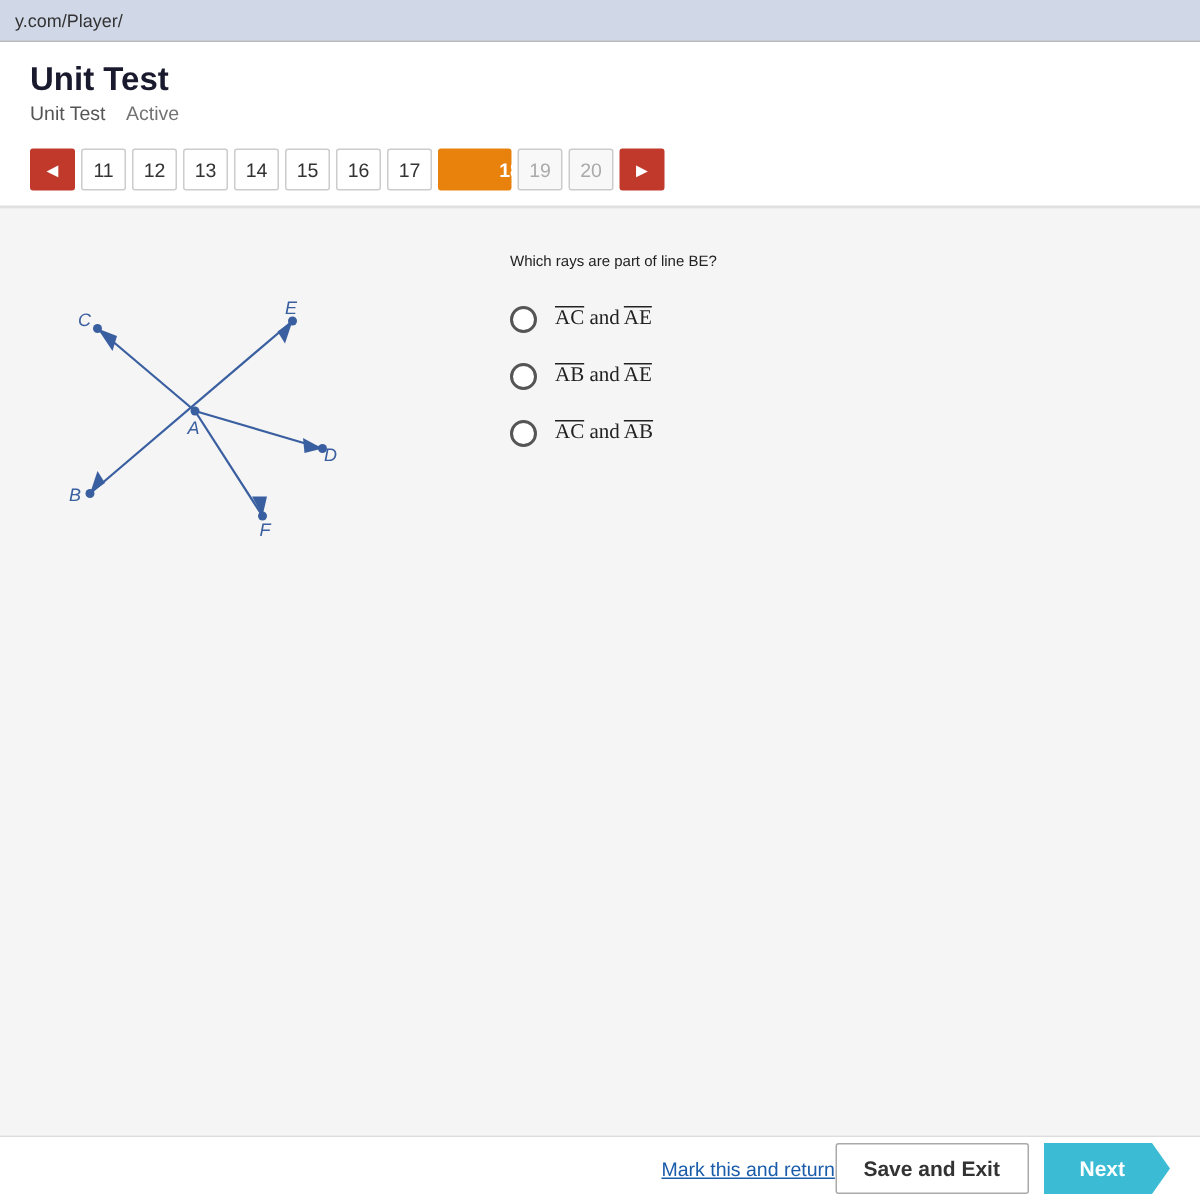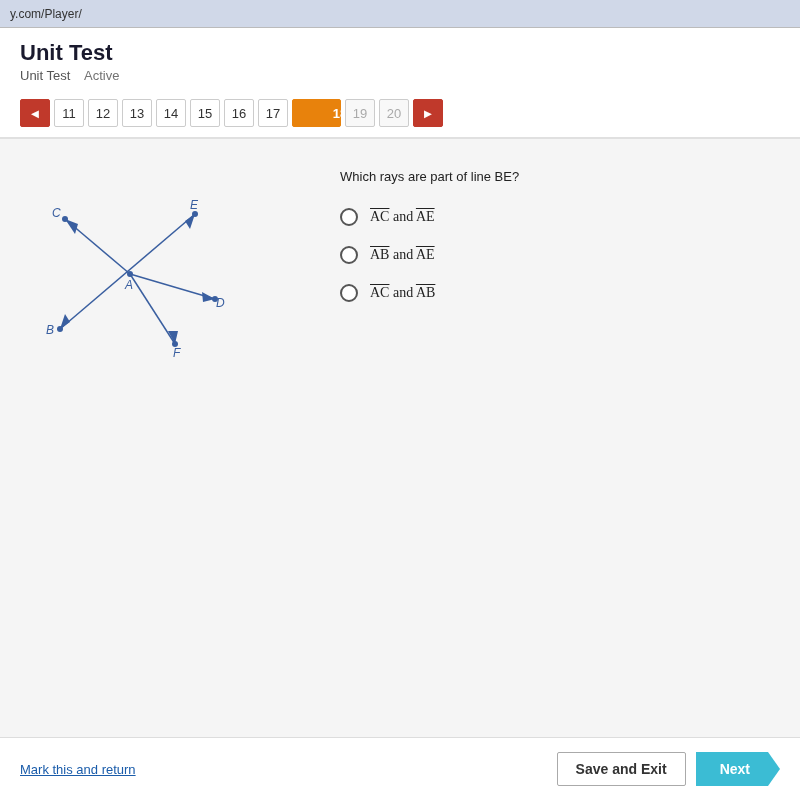--- a/index.html
+++ b/index.html
@@ -105,21 +105,21 @@
       width: 280px;
       flex-shrink: 0;
     }
 
     .question-panel {
       flex: 1;
       padding-left: 20px;
     }
 
     .question-text {
-      font-size: 13px;
+      font-size: 10px;
       color: #222;
       margin-bottom: 24px;
       margin-top: 10px;
     }
 
     .answer-option {
       display: flex;
       align-items: center;
       margin-bottom: 20px;
       cursor: pointer;
@@ -140,23 +140,23 @@
       font-size: 14px;
       color: #222;
     }
 
     .overline {
       text-decoration: overline;
     }
 
     .footer {
       display: flex;
-      justify-content: space-between;
-      align-items: center;
-      padding: 14px 20px;
+      justify-content: flex-end;
+      align-items: center;
+      padding: 4px 20px;
       border-top: 1px solid #ddd;
       background: #fff;
     }
 
     .mark-return-link {
       color: #1a5caa;
       font-size: 13px;
       text-decoration: underline;
       cursor: pointer;
     }

